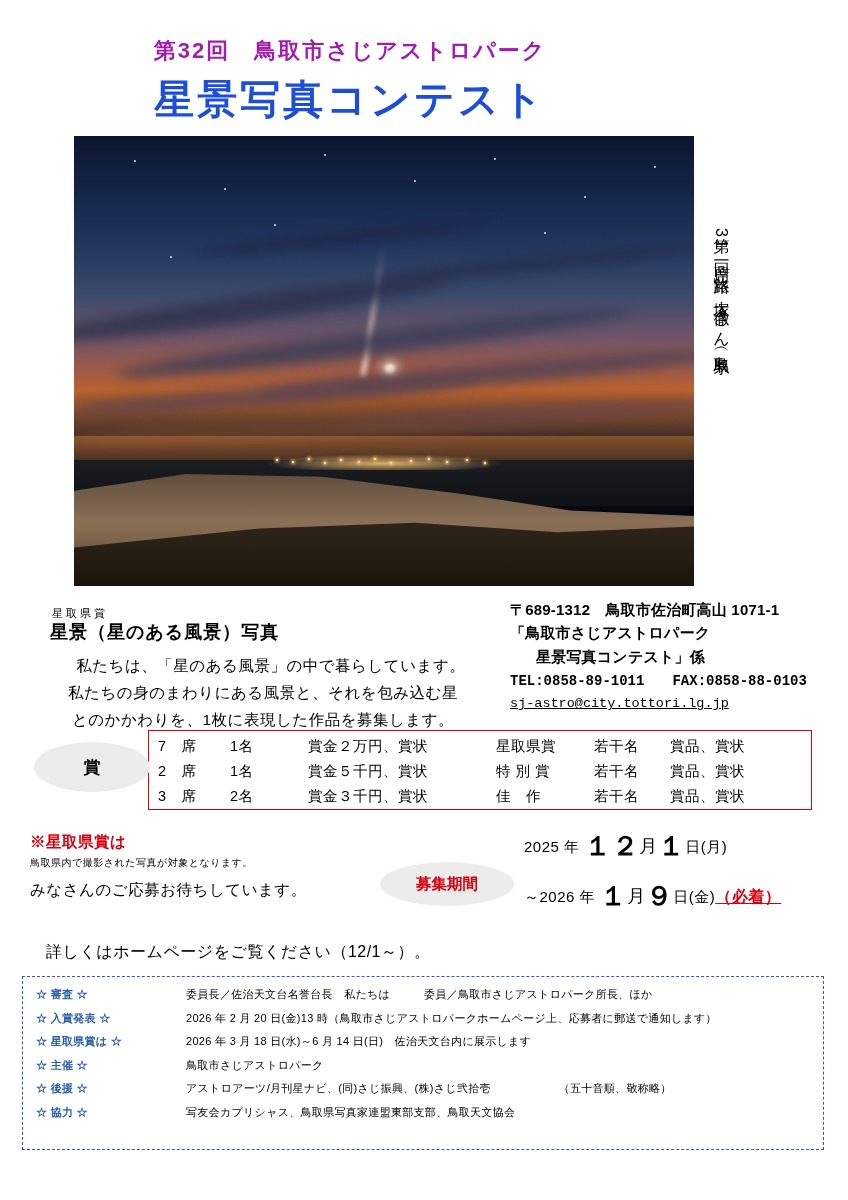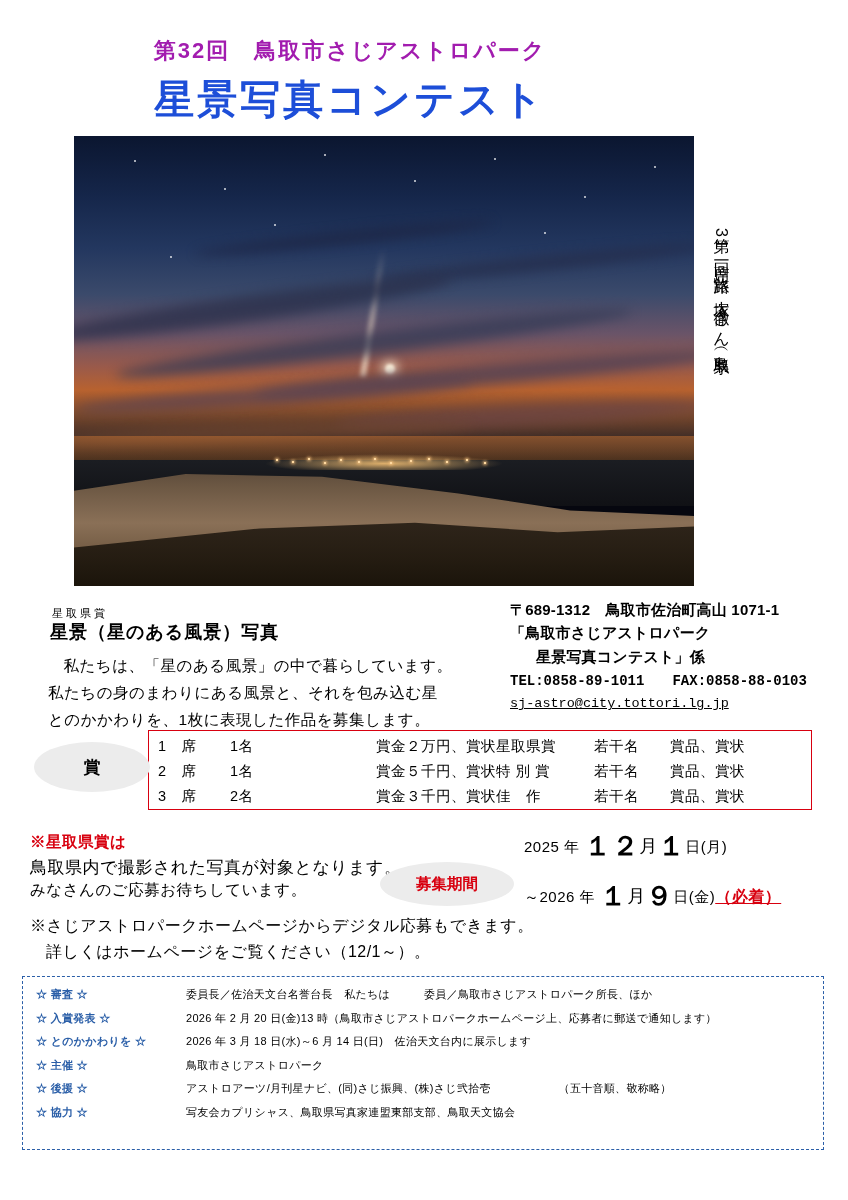--- a/index.html
+++ b/index.html
@@ -179,21 +179,21 @@
     letter-spacing: 1px;
   }
   .desc {
     position: absolute;
     top: 652px; left: 48px;
     width: 430px;
     font-size: 15.5px;
     line-height: 1.75;
     letter-spacing: .5px;
   }
-  .desc p { margin: 0; }
+  .desc p { margin: 0; text-align: center; }
   .desc .indent { text-indent: 1em; }
 
   
   .addr {
     position: absolute;
     top: 598px; left: 510px;
     width: 330px;
     font-size: 15px;
     line-height: 1.55;
     font-weight: bold;
@@ -241,38 +241,38 @@
     top: 734px; left: 158px;
     width: 650px;
     font-size: 14.5px;
     line-height: 1.72;
     letter-spacing: .5px;
   }
   .prize-row { display: flex; }
   .prize-row > div { white-space: nowrap; }
   .pc1 { width: 72px; }
   .pc2 { width: 78px; }
-  .pc3 { width: 188px; text-align: right; }
+  .pc3 { width: 188px; }
   .pc4 { width: 98px; }
   .pc5 { width: 76px; }
   .pc6 { width: 110px; }
 
   
   .notice-red {
     position: absolute;
     top: 832px; left: 30px;
     font-size: 15.5px;
     color: #d8000f;
     font-weight: bold;
     letter-spacing: .5px;
   }
   .notice-l2 {
     position: absolute;
     top: 856px; left: 30px;
-    font-size: 17px;
+    font-size: 10px;
     letter-spacing: .5px;
   }
   .notice-l3 {
     position: absolute;
     top: 880px; left: 30px;
     font-size: 15.5px;
     letter-spacing: .5px;
   }
   .period-badge {
     position: absolute;
@@ -422,21 +422,21 @@
     <div class="ind1">「鳥取市さじアストロパーク</div>
     <div class="ind2">星景写真コンテスト」係</div>
     <div class="tel">TEL:0858-89-1011　　FAX:0858-88-0103</div>
     <div class="mail">sj-astro@city.tottori.lg.jp</div>
   </div>
 
   <div class="prize-box"></div>
   <div class="prize-badge">賞</div>
   <div class="prize-grid">
     <div class="prize-row">
-      <div class="pc1">1　席</div>
+      <div class="pc1">7　席</div>
       <div class="pc2">1名</div>
       <div class="pc3">賞金２万円、賞状</div>
       <div class="pc4">星取県賞</div>
       <div class="pc5">若干名</div>
       <div class="pc6">賞品、賞状</div>
     </div>
     <div class="prize-row">
       <div class="pc1">2　席</div>
       <div class="pc2">1名</div>
       <div class="pc3">賞金５千円、賞状</div>
@@ -461,35 +461,34 @@
   <div class="period-badge">募集期間</div>
   <div class="date-line1">
     <span>2025 年</span>
     <span class="big">１２</span><span class="mid">月</span><span class="big">１</span><span>日(月)</span>
   </div>
   <div class="date-line2">
     <span>～2026 年</span>
     <span class="big">１</span><span class="mid">月</span><span class="big">９</span><span>日(金)</span><span class="hissaku">（必着）</span>
   </div>
 
-  <div class="web-l1">※さじアストロパークホームページからデジタル応募もできます。</div>
   <div class="web-l2">詳しくはホームページをご覧ください（12/1～）。</div>
 
   <div class="bottom-box"></div>
   <div class="bottom-list">
     <div class="brow">
       <div class="blabel">☆ 審査 ☆</div>
       <div class="bval">委員長／佐治天文台名誉台長　私たちは　　　委員／鳥取市さじアストロパーク所長、ほか</div>
     </div>
     <div class="brow">
       <div class="blabel">☆ 入賞発表 ☆</div>
       <div class="bval">2026 年 2 月 20 日(金)13 時（鳥取市さじアストロパークホームページ上、応募者に郵送で通知します）</div>
     </div>
     <div class="brow">
-      <div class="blabel">☆ とのかかわりを ☆</div>
+      <div class="blabel">☆ 星取県賞は ☆</div>
       <div class="bval">2026 年 3 月 18 日(水)～6 月 14 日(日)　佐治天文台内に展示します</div>
     </div>
     <div class="brow">
       <div class="blabel">☆ 主催 ☆</div>
       <div class="bval">鳥取市さじアストロパーク</div>
     </div>
     <div class="brow">
       <div class="blabel">☆ 後援 ☆</div>
       <div class="bval">アストロアーツ/月刊星ナビ、(同)さじ振興、(株)さじ弐拾壱　　　　　　（五十音順、敬称略）</div>
     </div>

